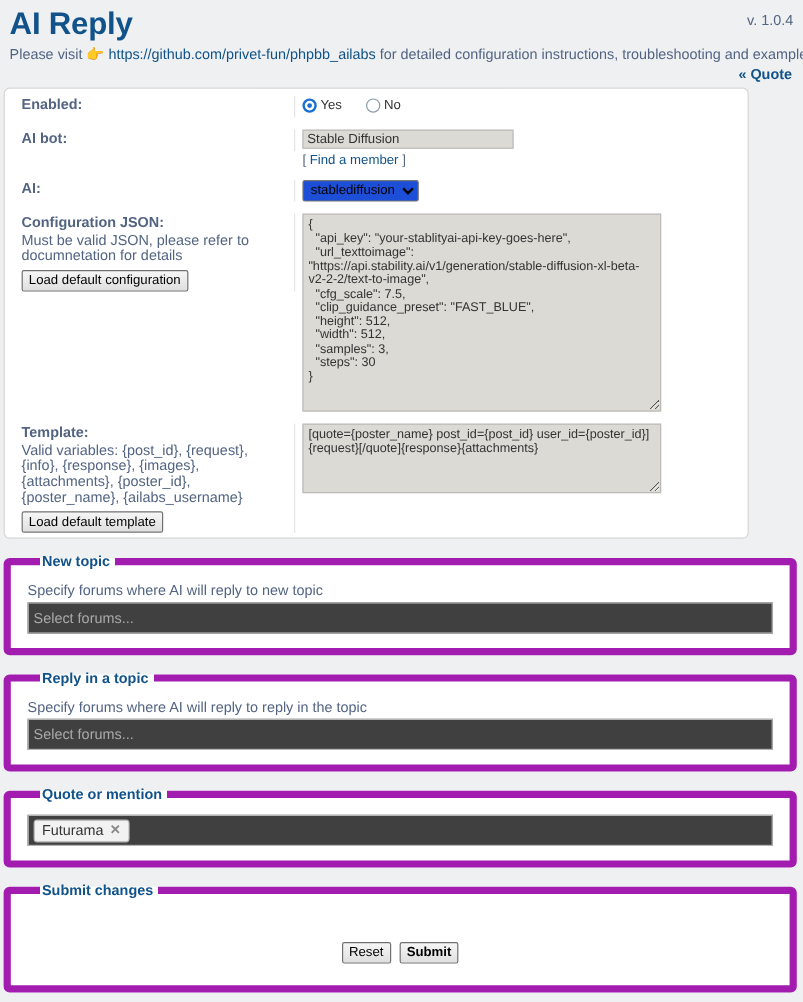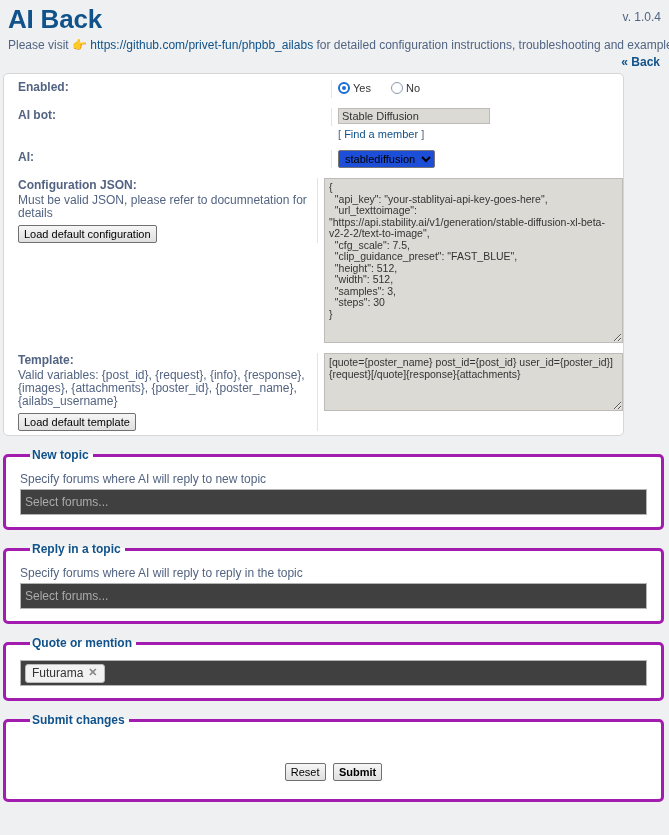--- a/index.html
+++ b/index.html
@@ -73,21 +73,21 @@
     border-radius: 5px;
     box-sizing: border-box;
   }
 
   .frow {
     display: flex;
     align-items: flex-start;
     padding: 6px 0 4px 0;
   }
   .fcol-label {
-    width: 328px;
+    width: 242px;
     box-sizing: border-box;
     padding: 0 10px 0 14px;
     border-right: 1px solid #e4e4e4;
     min-height: 18px;
   }
   .fcol-field {
     flex: 1;
     padding-left: 6px;
     box-sizing: border-box;
   }
@@ -143,21 +143,21 @@
     border-radius: 50%;
     background: #1a6fd4;
   }
   .radio-label {
     color: #333;
     font-size: 11px;
   }
 
   
   .text-input {
-    width: 152px;
+    width: 176px;
     height: 16px;
     line-height: 16px;
     background: #dcdad5;
     border: 1px solid #bdbbb7;
     box-sizing: border-box;
     font-family: "Liberation Sans", sans-serif;
     font-size: 11px;
     color: #333;
     padding: 0 3px;
     display: block;
@@ -221,21 +221,21 @@
     margin-top: 5px;
     display: inline-block;
   }
   .btn-bold { font-weight: bold; }
 
   
   fieldset.section {
     margin: 12px 3px 0 3px;
     width: 661px;
     box-sizing: border-box;
-    border: 3px solid #a21caf;
+    border: 6px solid #a21caf;
     border-radius: 5px;
     background: #ffffff;
     padding: 10px 14px 12px 14px;
   }
   fieldset.section > legend {
     font-weight: bold;
     color: #105289;
     font-size: 12px;
     padding: 0 4px 0 2px;
     margin-left: 10px;
@@ -284,28 +284,28 @@
   .submit-area {
     text-align: center;
     padding: 26px 0 6px 0;
   }
   .submit-area .btn { margin: 0 2px; }
 </style>
 </head>
 <body>
 
 <div class="header">
-  <h1 class="page-title">AI Back</h1>
+  <h1 class="page-title">AI Reply</h1>
   <span class="version">v. 1.0.4</span>
   <p class="intro">
     <span>Please visit </span><span class="emoji-hand">👉</span>
     <a href="#">https://github.com/privet-fun/phpbb_ailabs</a><span> for detailed configuration instructions, troubleshooting and examples.</span>
   </p>
   <div class="back-row">
-    <a class="back-link" href="#">« Back</a>
+    <a class="back-link" href="#">« Quote</a>
   </div>
 </div>
 
 <div class="panel">
 
   <div class="frow">
     <div class="fcol-label">
       <span class="lbl">Enabled:</span>
     </div>
     <div class="fcol-field">

